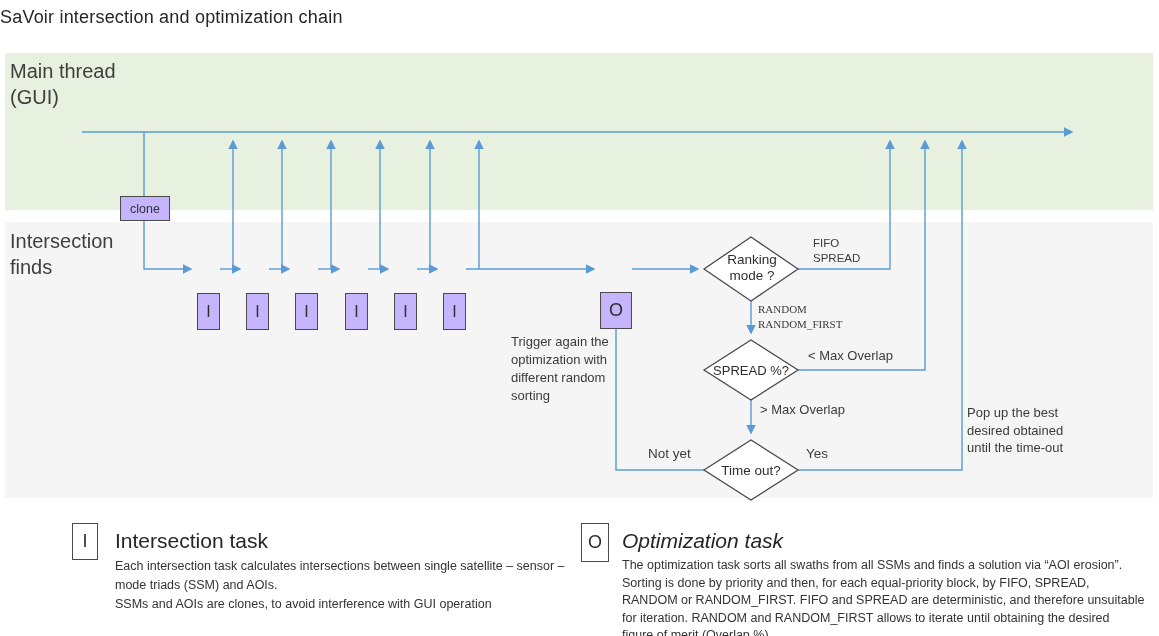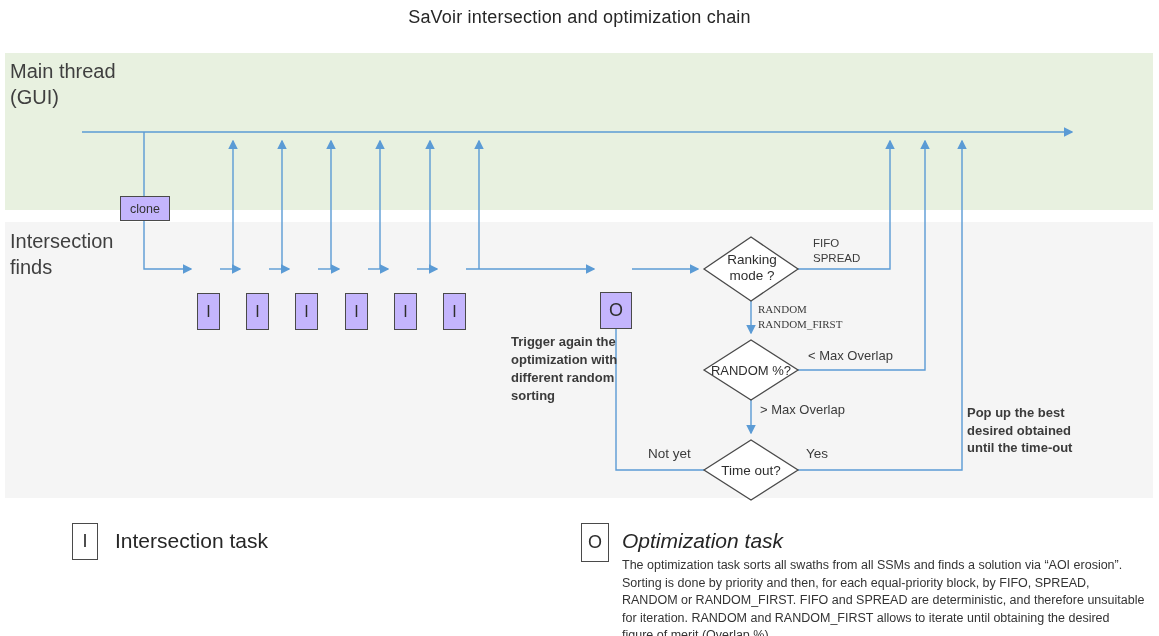--- a/index.html
+++ b/index.html
@@ -3,21 +3,21 @@
 <meta charset="utf-8">
 <style>
   html,body{margin:0;padding:0;background:#ffffff;}
   body{font-family:"Liberation Sans","DejaVu Sans",sans-serif;color:#3b3b3b;}
   #canvas{position:relative;width:1159px;height:636px;background:#ffffff;overflow:hidden;}
 
   .band{position:absolute;left:5px;width:1148px;}
   .band-main{top:53px;height:157px;background:#e8f1e0;}
   .band-intersection{top:222px;height:276px;background:#f5f5f5;}
 
-  .page-title{position:absolute;top:7px;left:0;width:100%;text-align:center;
+  .page-title{position:absolute;top:7px;left:0;width:100%;text-align:left;
     font-size:18px;color:#262626;letter-spacing:.2px;}
 
   .lane-label{position:absolute;left:10px;font-size:20px;line-height:26px;color:#3f3f3f;}
   .lane-main{top:58px;}
   .lane-intersection{top:228px;}
 
   svg.wires{position:absolute;left:0;top:0;width:1159px;height:636px;}
 
   .node{position:absolute;background:#c4b5fd;border:1.4px solid #4a4a4a;
     display:flex;align-items:center;justify-content:center;box-sizing:border-box;color:#2e2e2e;margin-top:42px;}
@@ -32,21 +32,21 @@
   .dlabel-timeout{left:751px;top:470px;font-size:13.5px;}
 
   .edge-label{position:absolute;color:#3b3b3b;white-space:nowrap;}
   .lbl-fifo{left:813px;top:236px;font-size:11.5px;line-height:15px;}
   .lbl-random{left:758px;top:302px;font-size:11px;line-height:15px;font-family:Liberation Serif, serif;}
   .lbl-lt{left:808px;top:348px;font-size:13px;text-align:center;}
   .lbl-gt{left:760px;top:402px;font-size:13px;}
   .lbl-notyet{left:648px;top:446px;font-size:13.5px;}
   .lbl-yes{left:806px;top:446px;font-size:13.5px;}
 
-  .note{position:absolute;font-size:13px;color:#3b3b3b;white-space:nowrap;font-weight:bold;}
+  .note{position:absolute;font-size:13px;color:#3b3b3b;white-space:nowrap;}
   .note-trigger{left:511px;top:333px;line-height:18px;}
   .note-popup{left:967px;top:404px;line-height:17.5px;}
 
   .legend-symbol{position:absolute;background:#fff;border:1.4px solid #4a4a4a;
     display:flex;align-items:center;justify-content:center;box-sizing:border-box;
     font-size:18px;color:#2e2e2e;}
   .sym-i{left:72px;top:523px;width:26px;height:37px;}
   .sym-o{left:581px;top:523px;width:28px;height:39px;}
   .legend-title{position:absolute;font-size:21px;color:#262626;}
   .title-i{left:115px;top:529px;}
@@ -126,21 +126,21 @@
   <div class="node ibox" style="left:295px">I</div>
   <div class="node ibox" style="left:345px">I</div>
   <div class="node ibox" style="left:394px">I</div>
   <div class="node ibox" style="left:443px">I</div>
   <div class="node obox">O</div>
 
   <div class="dlabel dlabel-ranking">
     <div>Ranking</div>
     <div>mode ?</div>
   </div>
-  <div class="dlabel dlabel-overlap">RANDOM %?</div>
+  <div class="dlabel dlabel-overlap">SPREAD %?</div>
   <div class="dlabel dlabel-timeout">Time out?</div>
 
   <div class="edge-label lbl-fifo">
     <div>FIFO</div>
     <div>SPREAD</div>
   </div>
   <div class="edge-label lbl-random">
     <div>RANDOM</div>
     <div>RANDOM_FIRST</div>
   </div>
@@ -156,20 +156,25 @@
     <div>sorting</div>
   </div>
   <div class="note note-popup">
     <div>Pop up the best</div>
     <div>desired obtained</div>
     <div>until the time-out</div>
   </div>
 
   <div class="legend-symbol sym-i">I</div>
   <div class="legend-title title-i">Intersection task</div>
+  <div class="legend-body body-i">
+    <div>Each intersection task calculates intersections between single satellite – sensor –</div>
+    <div>mode triads (SSM) and AOIs.</div>
+    <div>SSMs and AOIs are clones, to avoid interference with GUI operation</div>
+  </div>
 
   <div class="legend-symbol sym-o">O</div>
   <div class="legend-title title-o">Optimization task</div>
   <div class="legend-body body-o">
     <div>The optimization task sorts all swaths from all SSMs and finds a solution via “AOI erosion”.</div>
     <div>Sorting is done by priority and then, for each equal-priority block, by FIFO, SPREAD,</div>
     <div>RANDOM or RANDOM_FIRST. FIFO  and SPREAD are deterministic, and therefore unsuitable</div>
     <div>for iteration. RANDOM and RANDOM_FIRST allows to iterate until obtaining the desired</div>
     <div>figure of merit (Overlap %)</div>
   </div>

